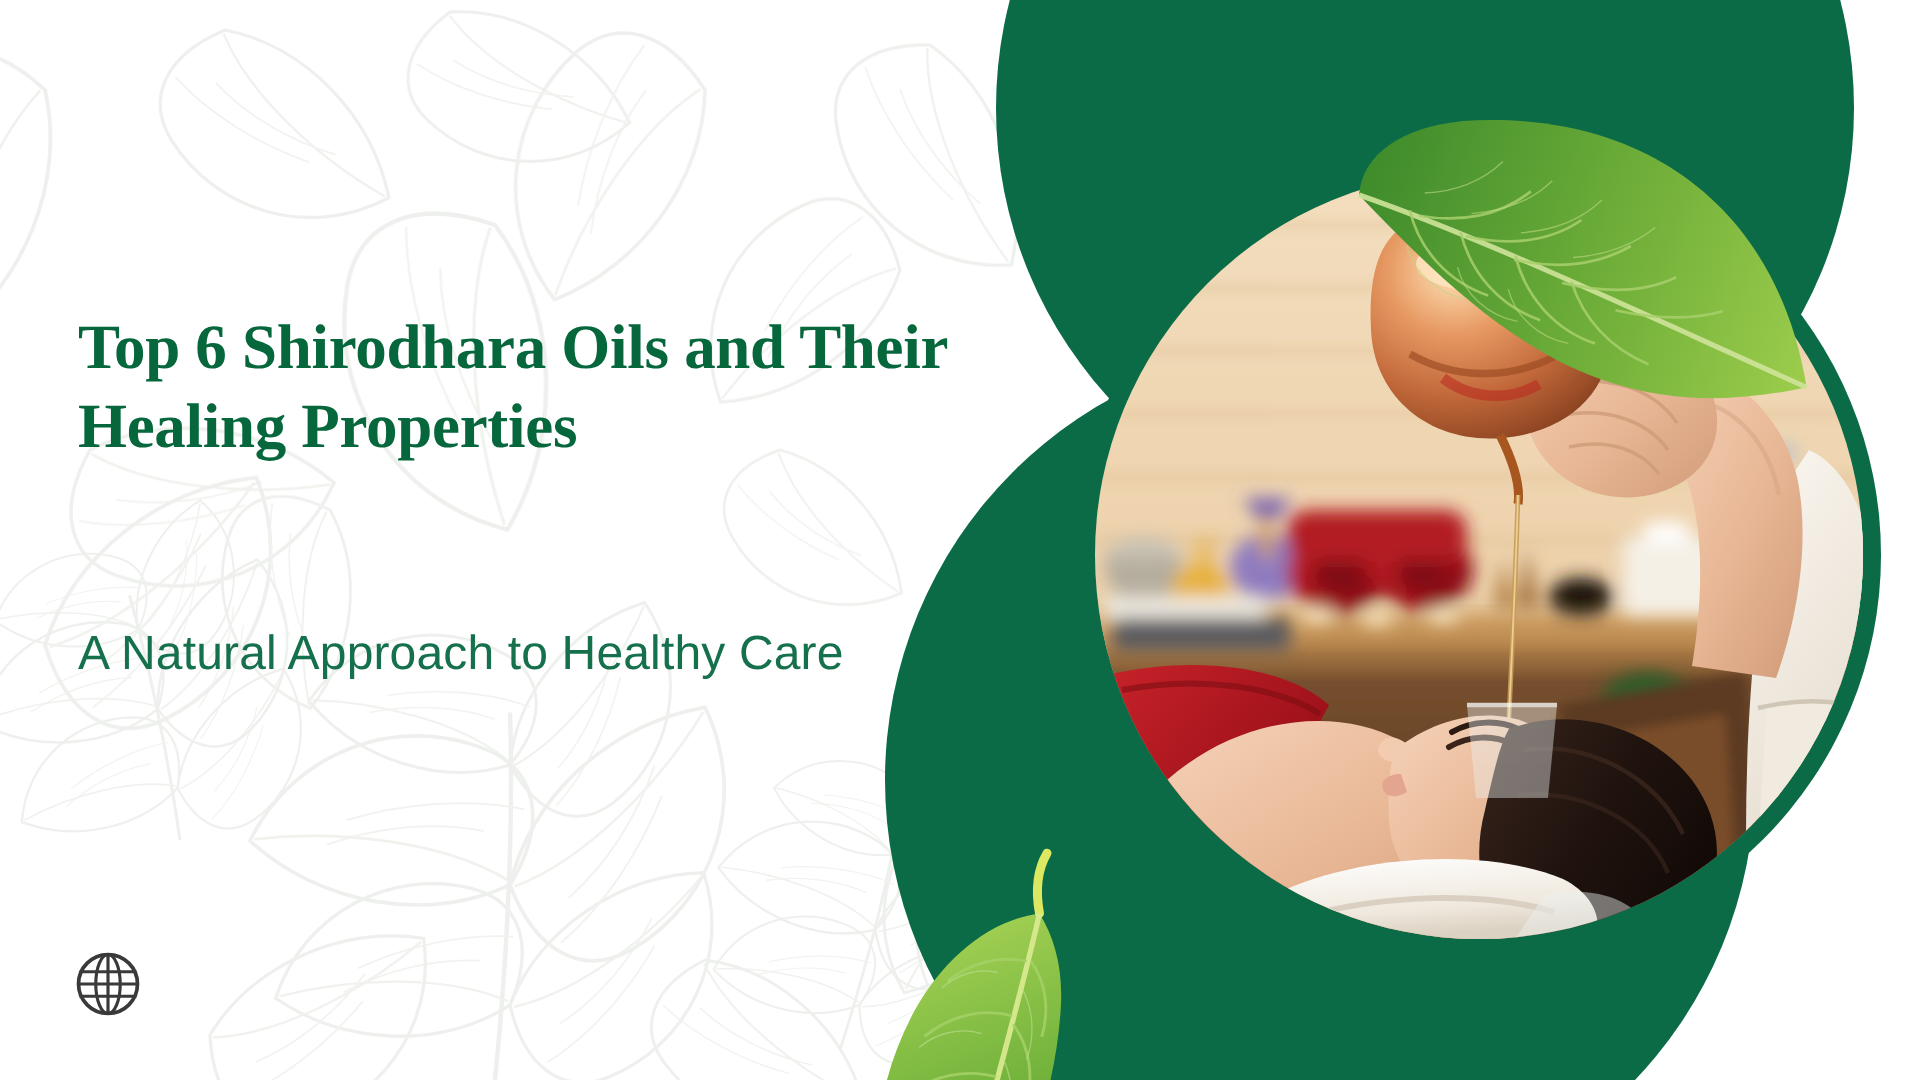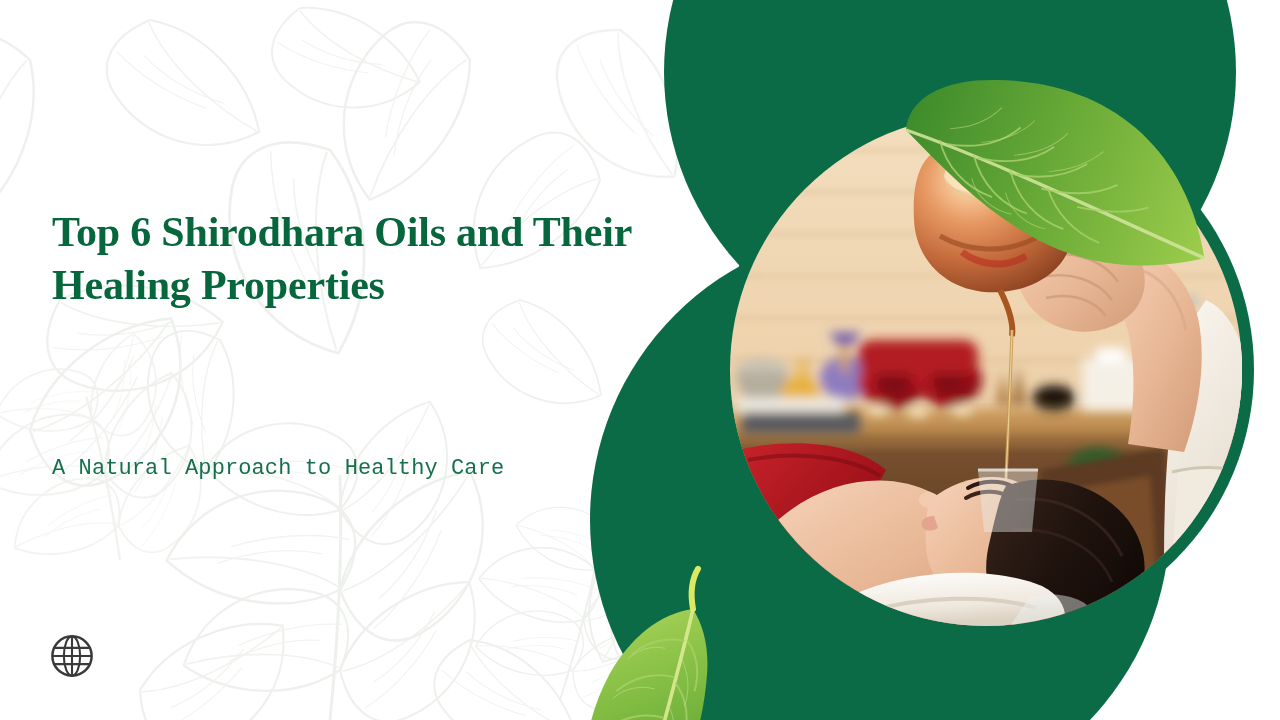--- a/index.html
+++ b/index.html
@@ -57,26 +57,25 @@
     line-height:1.27;
     letter-spacing:-0.2px;
   }
 
   .subhead {
     position:absolute;
     top:415px;
     left:0;
     width:640px;
     color:#15704C;
-    font-family:Liberation Mono, monospace;
+    font-family:Liberation Sans, sans-serif;
     font-weight:400;
-    font-size:22px;
+    font-size:32px;
     line-height:1.3;
     letter-spacing:0.1px;
-    margin-top:40px;
   }
 
   .site-row {
     position:absolute;
     top:633px;
     left:-3px;
     display:flex;
     align-items:center;
     gap:14px;
   }

